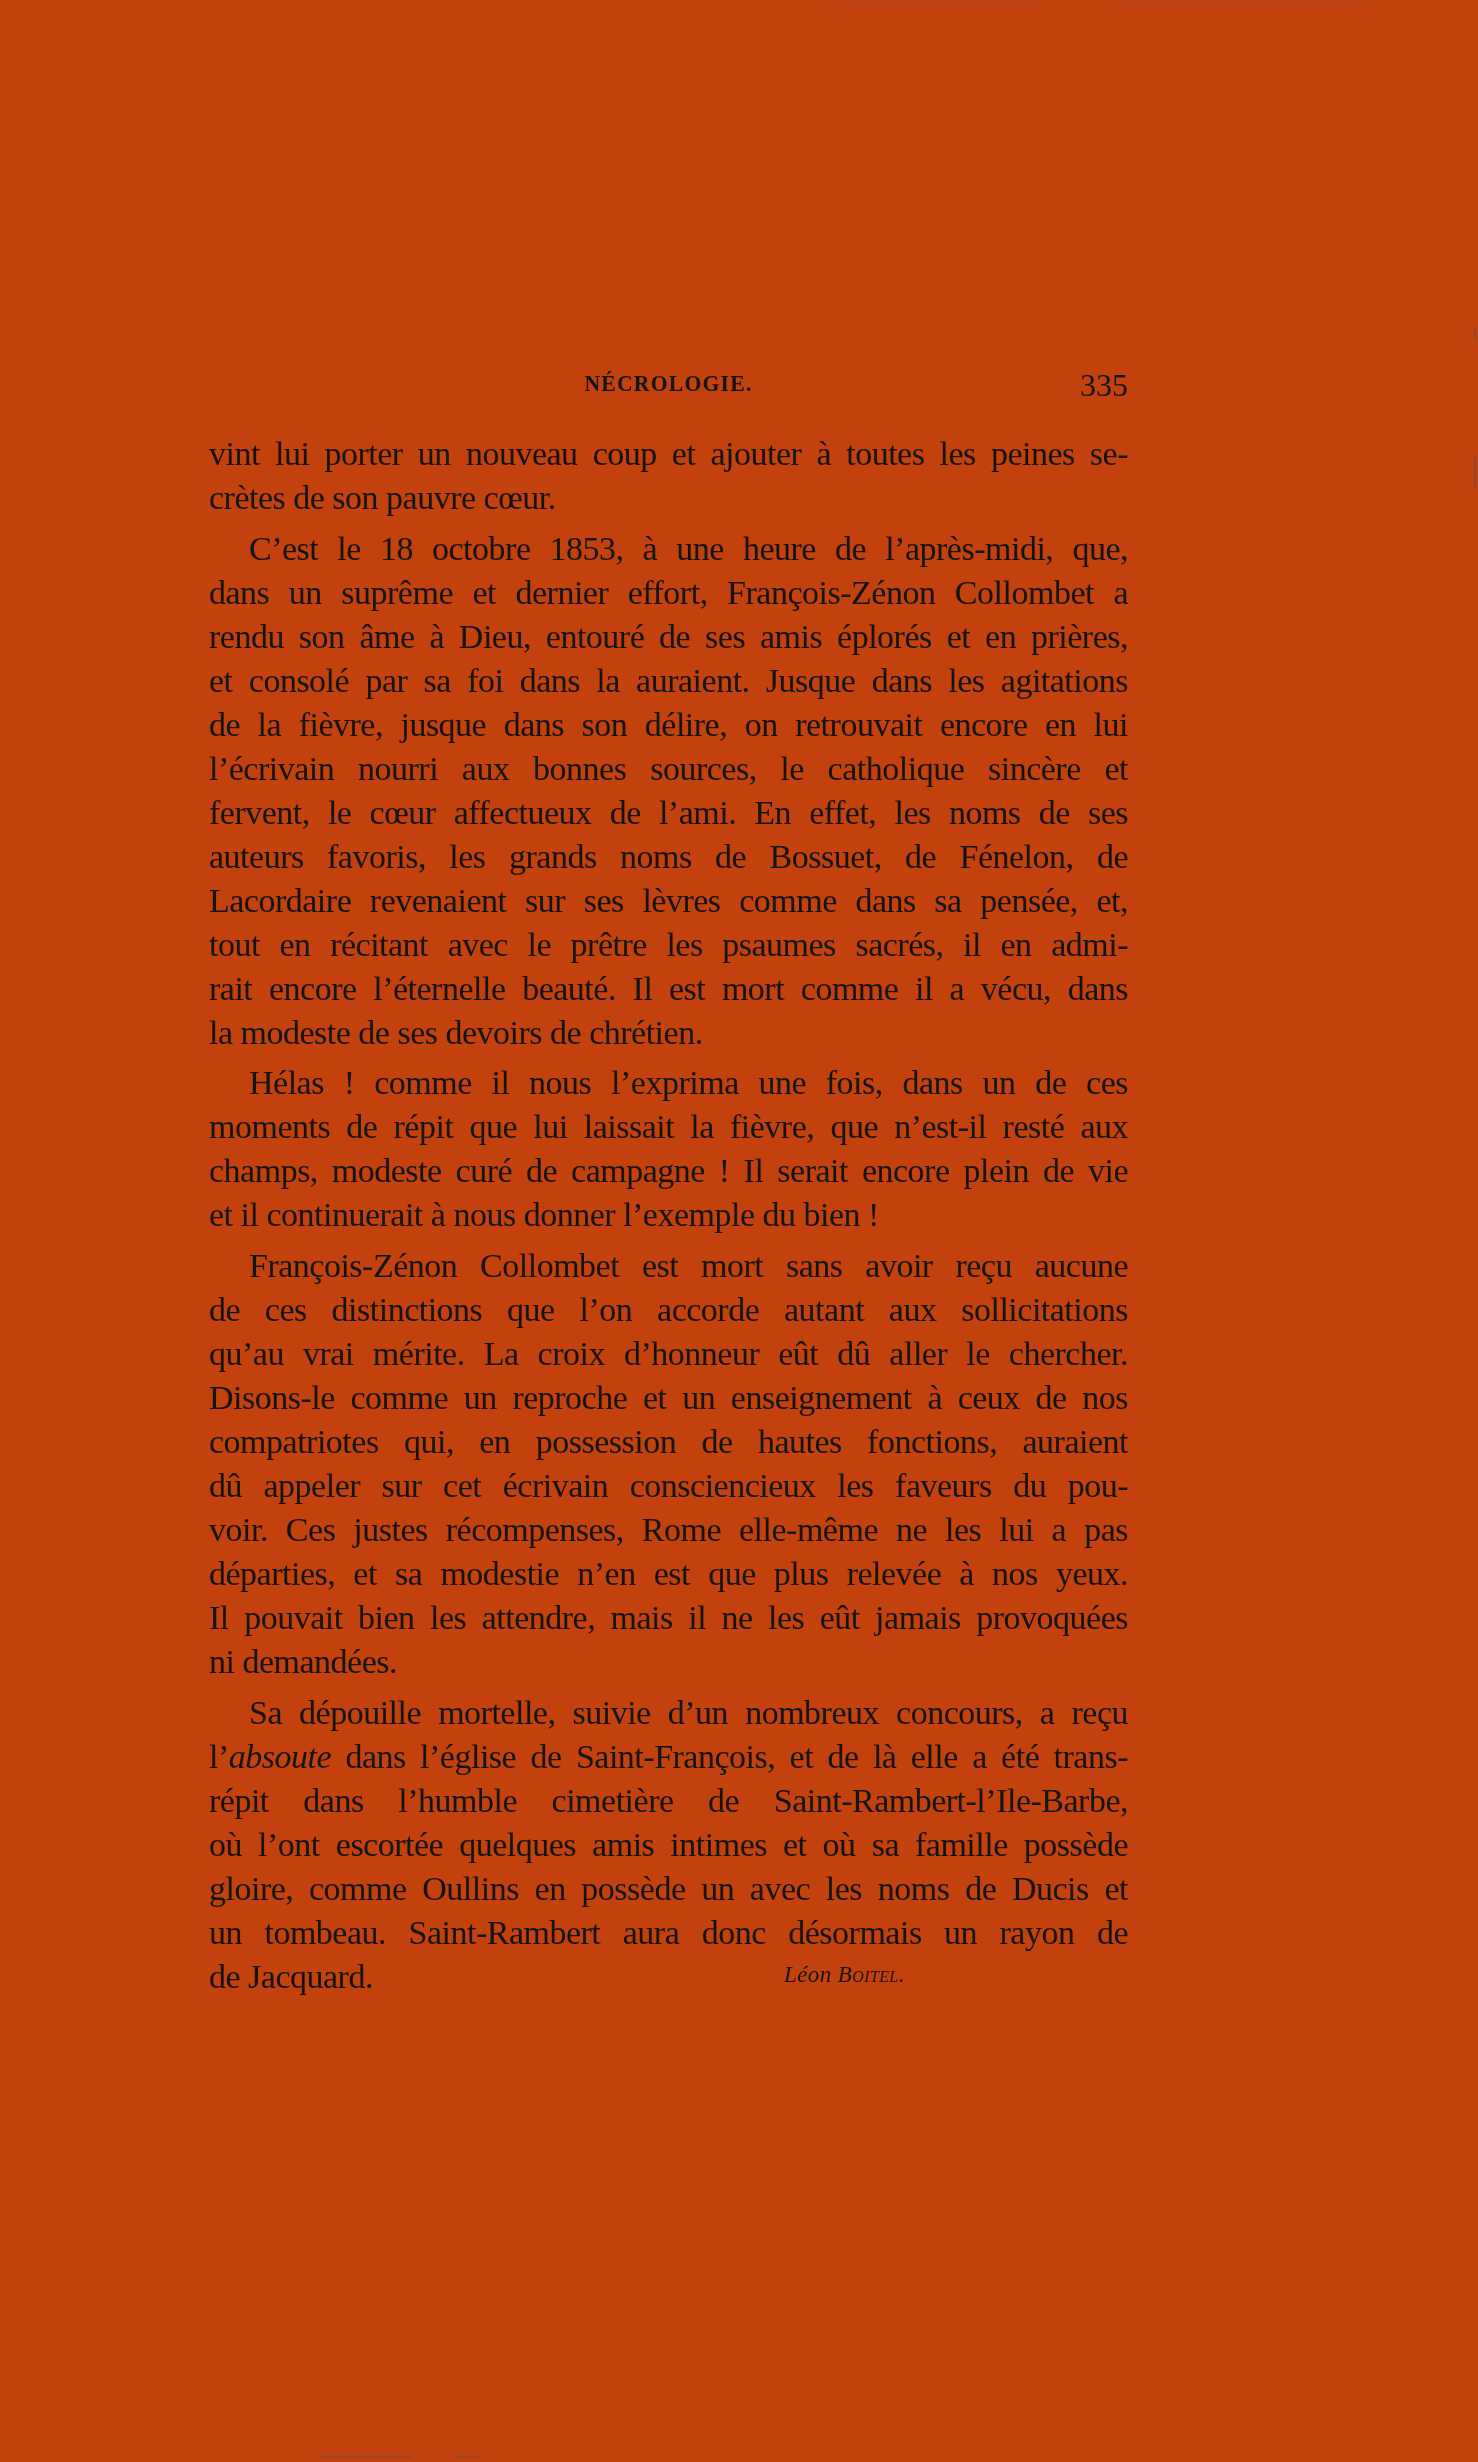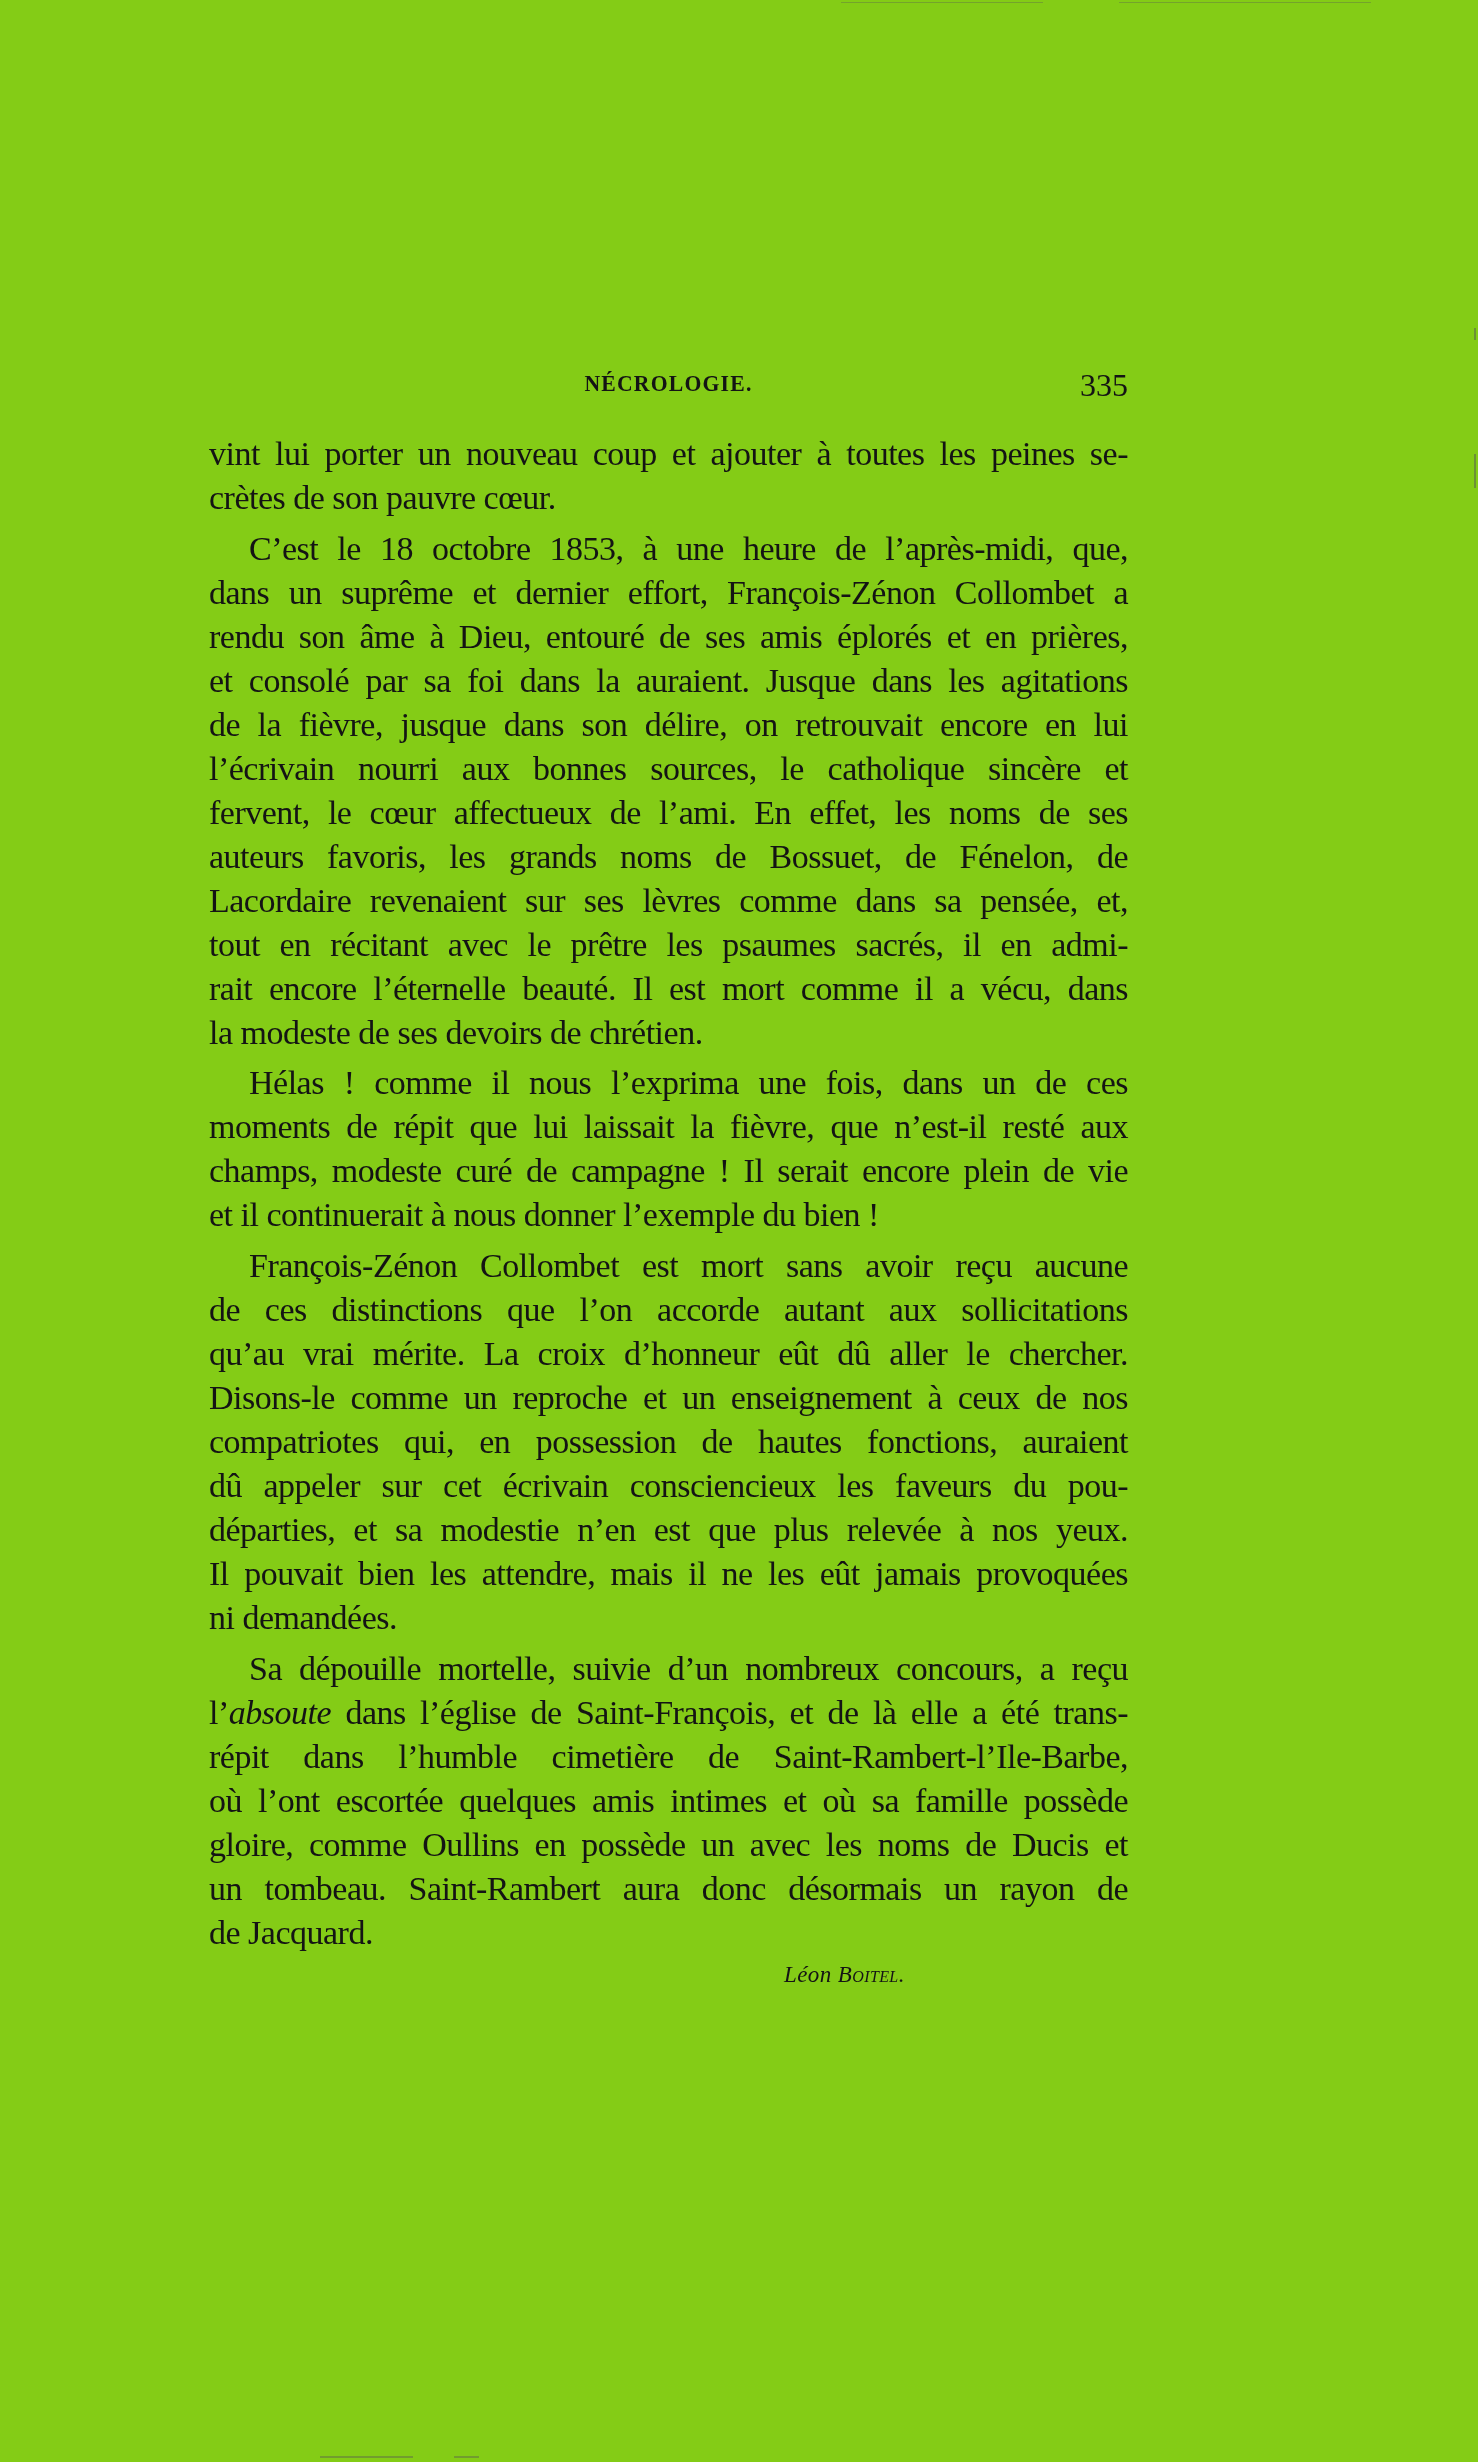--- a/index.html
+++ b/index.html
@@ -1,18 +1,18 @@
 <!DOCTYPE html>
 <html style="font-size:13.5px"><head>
 <meta charset="utf-8">
 <style>
   html, body { margin: 0; padding: 0; background: #ffffff; }
   body { width: 1478px; height: 2462px; position: relative; overflow: hidden;
          font-family: "Liberation Serif", "DejaVu Serif", serif; color: #141414; }
-  .page { position: absolute; left: 0; top: 0; width: 1478px; height: 2462px; background: #84cc16; }
+  .page { position: absolute; left: 0; top: 0; width: 1478px; height: 2462px; background: #c2410c; }
 
   .running-head { position: absolute; left: 209px; width: 919px; top: 370px; height: 42px; }
   .running-title { position: absolute; left: 0; right: 0; text-align: center; top: 0;
                    font-size: 23.6px; letter-spacing: 1.3px; font-weight: bold; transform: scaleX(0.92); }
   .page-number { position: absolute; right: 0; top: -3.4px; font-size: 32px; }
 
   .body-text { position: absolute; left: 209px; top: 432px; width: 919px; }
   .line { display: block; height: 44px; line-height: 44px; font-size: 34px;
           white-space: nowrap; text-align: justify; text-align-last: justify;
           letter-spacing: -0.5px; transform-origin: left center; }
@@ -61,20 +61,21 @@
     <span class="line">champs, modeste curé de campagne ! Il serait encore plein de vie</span>
     <span class="line last">et il continuerait à nous donner l’exemple du bien !</span>
     <span class="gap"></span>
 
     <span class="line indent">François-Zénon Collombet est mort sans avoir reçu aucune</span>
     <span class="line">de ces distinctions que l’on accorde autant aux sollicitations</span>
     <span class="line">qu’au vrai mérite. La croix d’honneur eût dû aller le chercher.</span>
     <span class="line">Disons-le comme un reproche et un enseignement à ceux de nos</span>
     <span class="line">compatriotes qui, en possession de hautes fonctions, auraient</span>
     <span class="line">dû appeler sur cet écrivain consciencieux les faveurs du pou-</span>
+    <span class="line">voir. Ces justes récompenses, Rome elle-même ne les lui a pas</span>
     <span class="line">départies, et sa modestie n’en est que plus relevée à nos yeux.</span>
     <span class="line">Il pouvait bien les attendre, mais il ne les eût jamais provoquées</span>
     <span class="line last">ni demandées.</span>
     <span class="gap"></span>
 
     <span class="line indent">Sa dépouille mortelle, suivie d’un nombreux concours, a reçu</span>
     <span class="line"><span>l’</span><span class="italic">absoute</span> <span>dans l’église de Saint-François, et de là elle a été trans-</span></span>
     <span class="line">répit dans l’humble cimetière de Saint-Rambert-l’Ile-Barbe,</span>
     <span class="line">où l’ont escortée quelques amis intimes et où sa famille possède</span>
     <span class="line">gloire, comme Oullins en possède un avec les noms de Ducis et</span>

